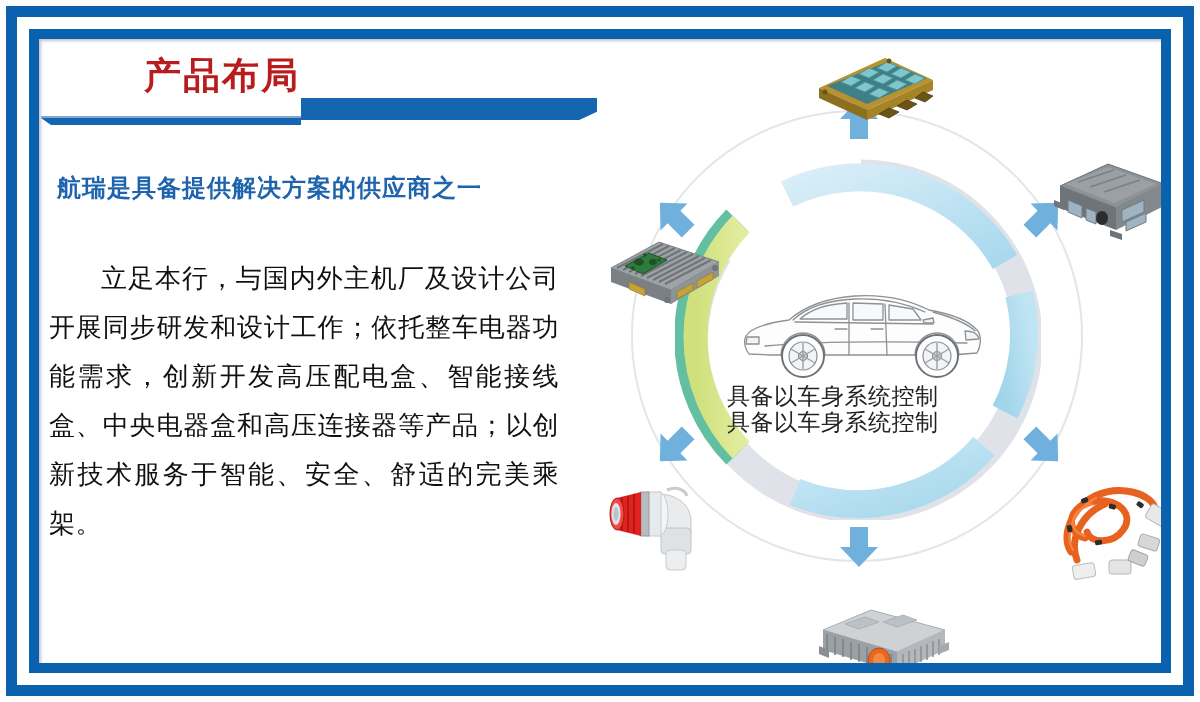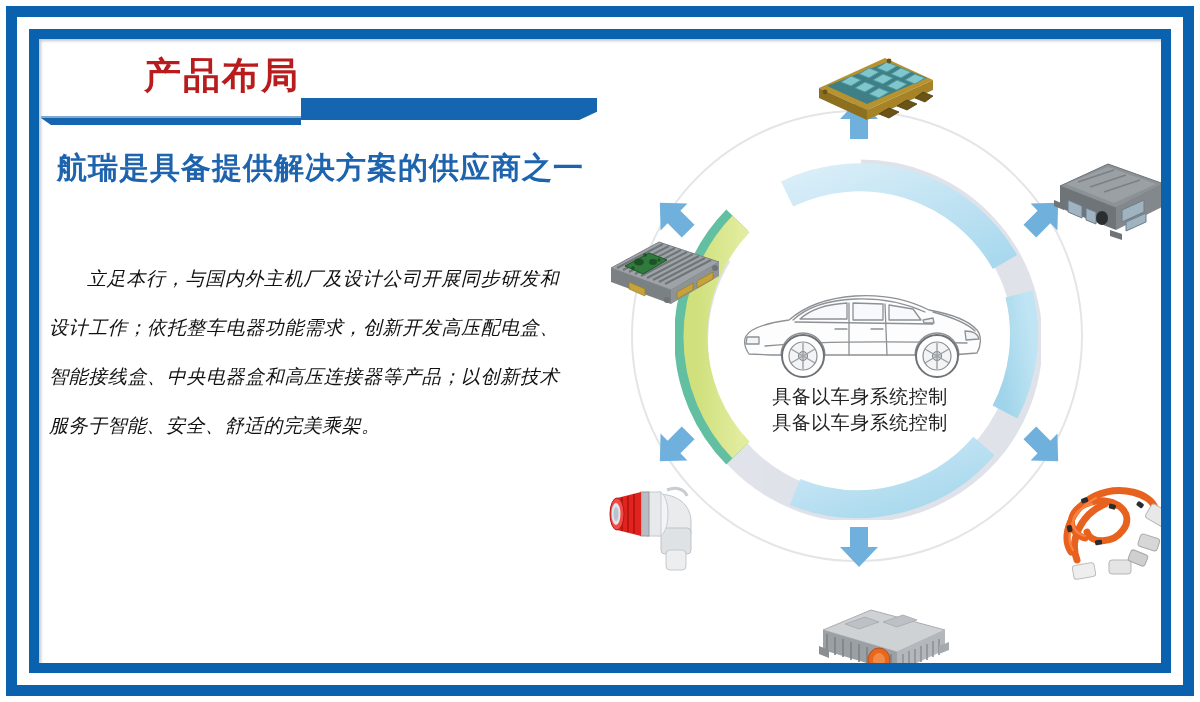--- a/index.html
+++ b/index.html
@@ -64,40 +64,39 @@
     background:#1565b0;
     clip-path:polygon(0 0,100% 0,100% 100%,10px 100%);
   }
   .title-rule-lite{
     position:absolute;left:2px;top:61px;
     width:260px;height:2px;
     background:#7fa9d0;
   }
   
   .subtitle{
-    position:absolute;left:18px;top:109px;
+    position:absolute;left:18px;top:133px;
     font-family:"Liberation Serif","DejaVu Serif",serif;
     font-weight:bold;
-    font-size:30px;
+    font-size:24px;
     color:#1e63ad;
     letter-spacing:1px;
     white-space:nowrap;
   }
   
   .body-text{
     position:absolute;left:10px;top:215px;
     width:510px;
     font-family:"Liberation Serif","DejaVu Serif",serif;
-    font-size:19px;
+    font-size:26px;
     line-height:49px;
     color:#111111;
     text-align:justify;
     text-indent:2em;
     letter-spacing:.5px;
-    font-style:italic;
   }
   
   .diagram{
     position:absolute;left:520px;top:15px;
     width:600px;height:600px;
   }
   .outer-guide{
     position:absolute;left:72px;top:56px;
     width:452px;height:452px;
     border-radius:50%;
@@ -108,23 +107,22 @@
     position:absolute;left:116px;top:100px;
     width:366px;height:366px;
   }
   .center-car{
     position:absolute;left:178px;top:222px;
     width:248px;height:110px;
   }
   .center-text{
     position:absolute;left:168px;top:330px;
     width:266px;
-    text-align:center;
     font-family:"Liberation Serif","DejaVu Serif",serif;
-    font-size:19px;
+    font-size:23px;
     line-height:26px;
     color:#232323;
     letter-spacing:.5px;
   }
   .center-text span{display:block;}
   
   .arrow{position:absolute;width:46px;height:46px;}
   .ar-top     {left:277px;top:42px;}
   .ar-tr      {left:462px;top:140px;}
   .ar-br      {left:462px;top:370px;}

